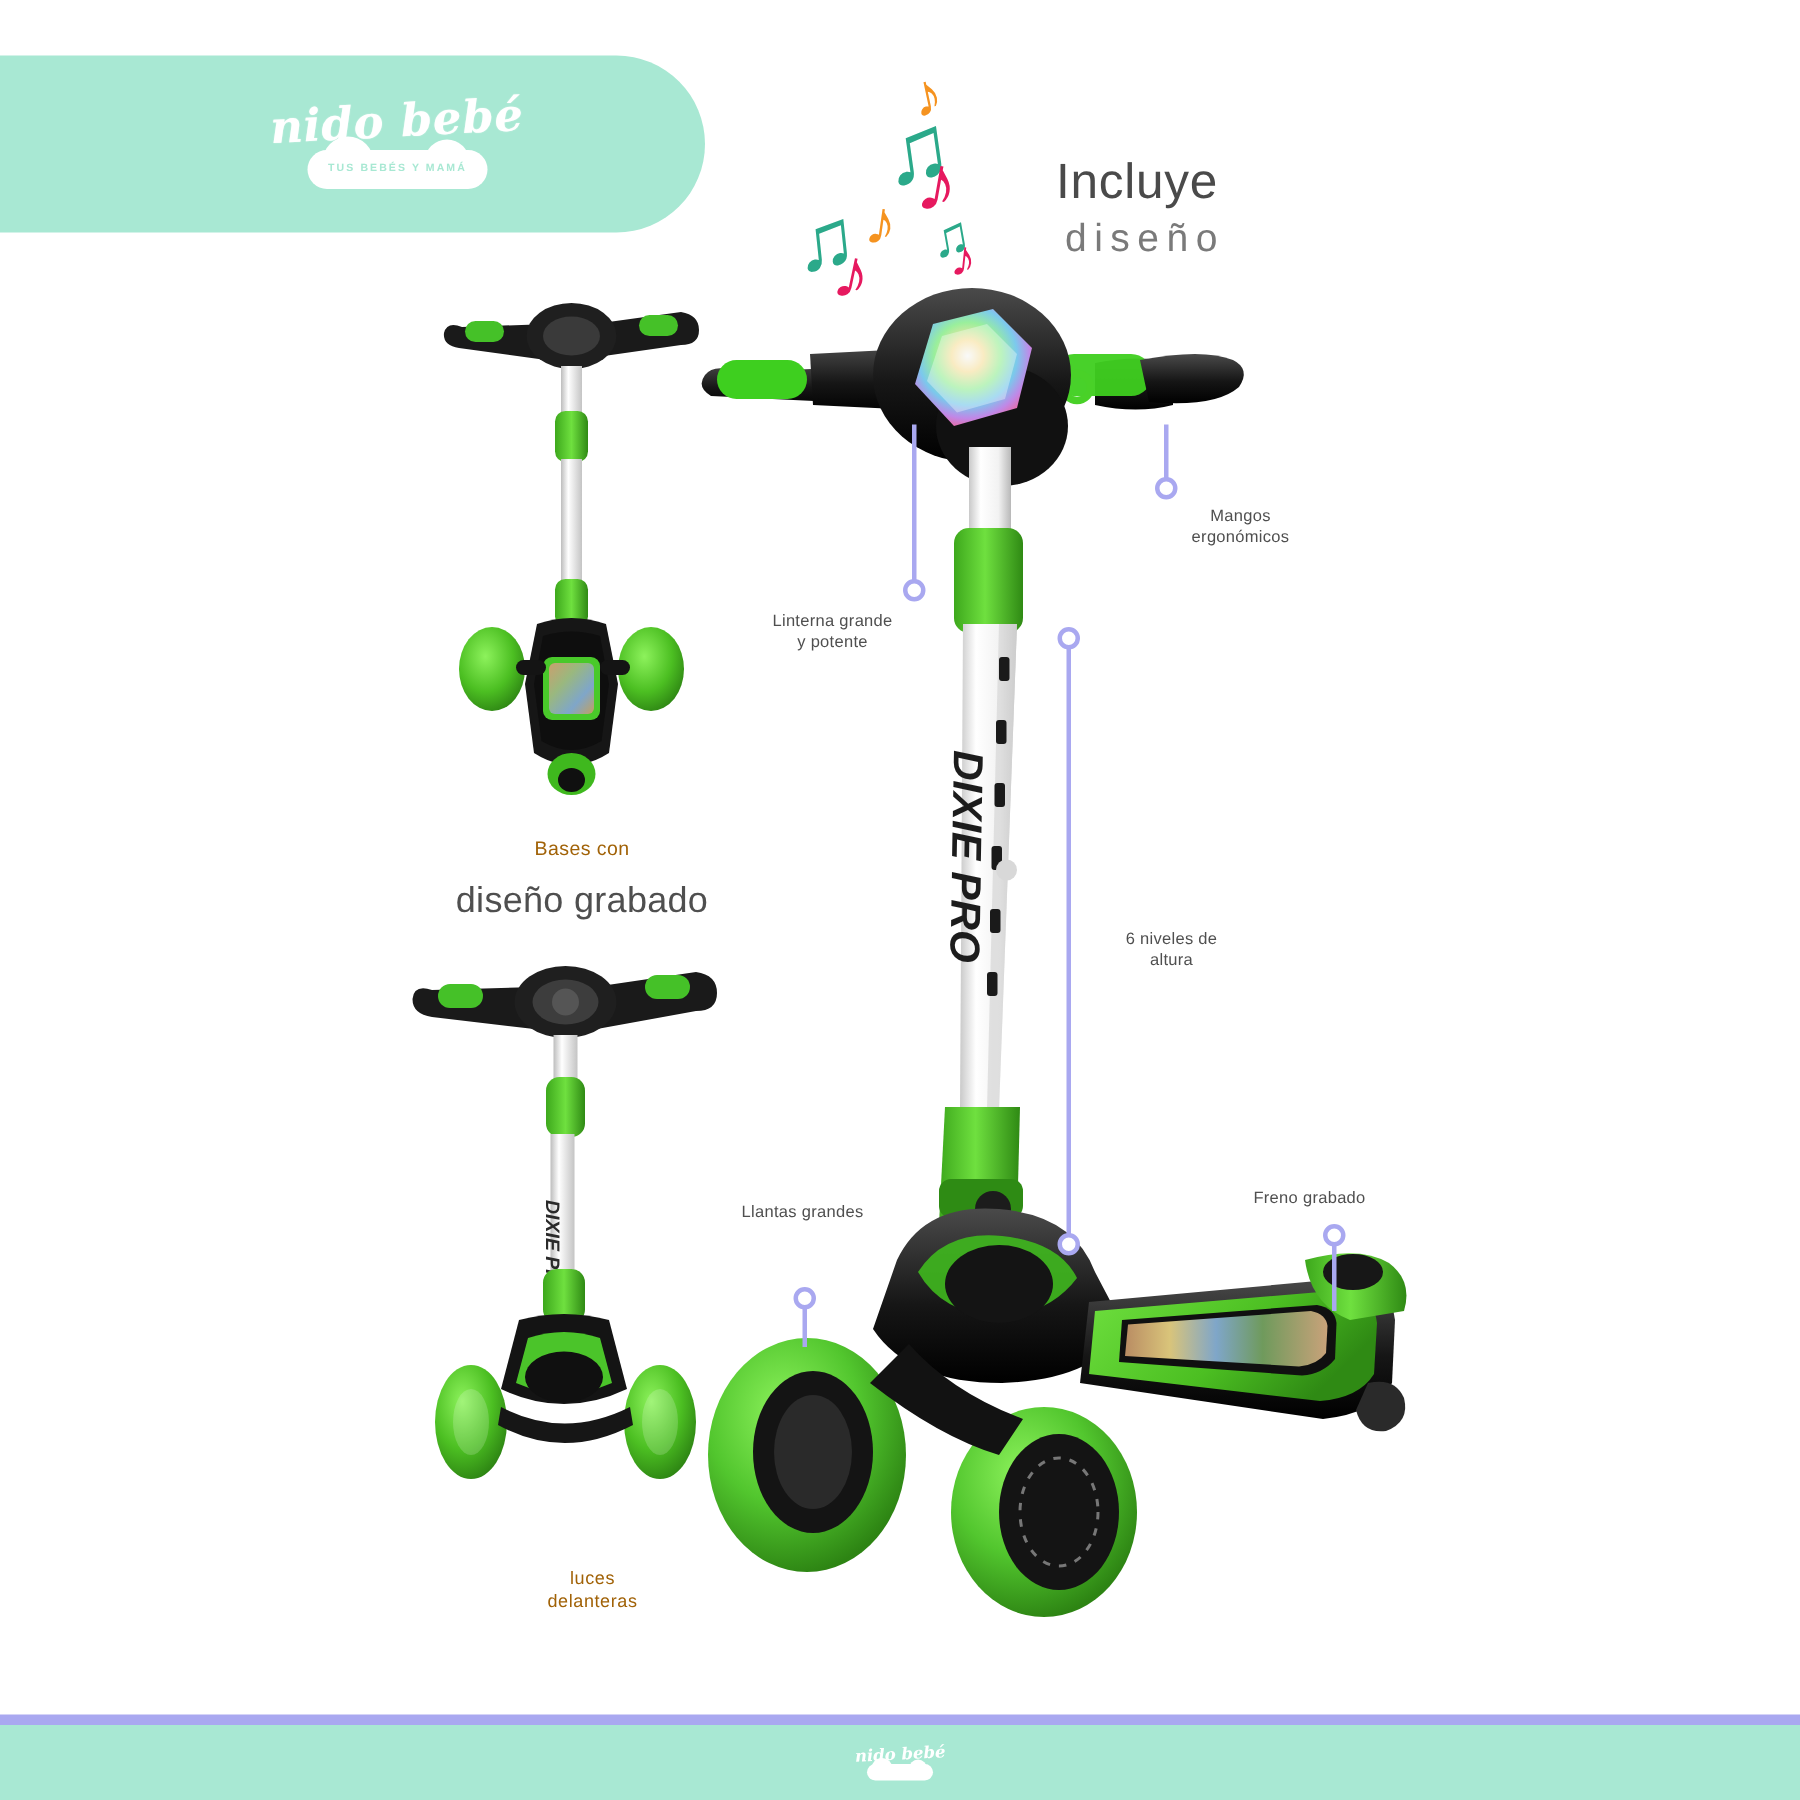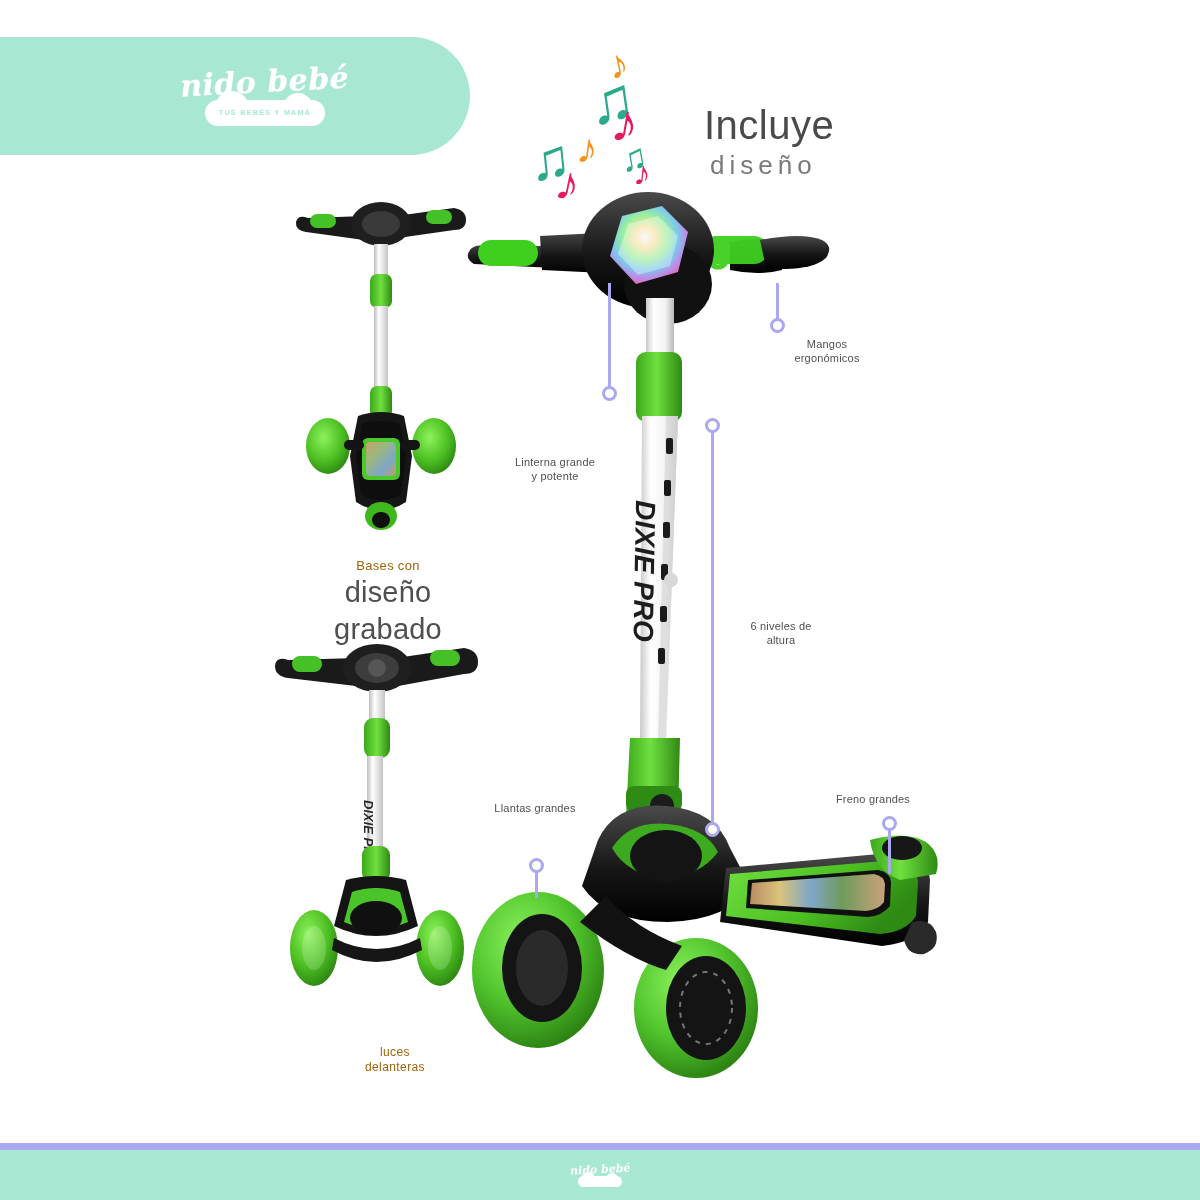--- a/index.html
+++ b/index.html
@@ -43,21 +43,21 @@
   .brand-cloud:before{ width:34px;height:34px; left:10px; top:-9px; }
   .brand-cloud:after{ width:30px;height:30px; right:12px; top:-7px; }
   .brand-sub{
     position:relative; z-index:2; font-size:7px; letter-spacing:1.4px;
     color:#a8e8d3; font-weight:bold; white-space:nowrap;
   }
 
   
   .headline{ position:absolute; left:704px; top:104px; }
   .headline .l1{
-    font-size:40px; color:#4a4a4a; font-weight:400; line-height:1.05;
+    font-size:33px; color:#4a4a4a; font-weight:400; line-height:1.05;
     letter-spacing:.5px;
   }
   .headline .l2{
     font-size:26px; color:#7a7a7a; font-weight:300; letter-spacing:5px;
     margin-top:4px; margin-left:6px;
   }
 
   
   .note{ position:absolute; font-weight:bold; line-height:1; user-select:none; }
 
@@ -67,21 +67,21 @@
     white-space:pre-line;
   }
   .c-dot{
     position:absolute; width:15px; height:15px; border-radius:50%;
     border:3.5px solid #a9a8f0; background:#ffffff;
   }
   .c-line{ position:absolute; background:#a9a8f0; }
 
   .lbl-small{ font-size:13px; color:#a16207; letter-spacing:.3px; }
   .lbl-mid{ font-size:11px; letter-spacing:.2px; }
-  .lbl-big{ font-size:29px; letter-spacing:.2px; }
+  .lbl-big{ font-size:24px; letter-spacing:.2px;margin-top:12px; }
   .lbl-xs{ font-size:12px; color:#a16207; letter-spacing:.4px; }
 
   
   .footer-rule{ position:absolute; left:0; top:1143px; width:1200px; height:7px; background:#a9a8f0; }
   .footer-band{ position:absolute; left:0; top:1150px; width:1200px; height:50px; background:#a8e8d3; }
   .footer-logo{
     position:absolute; left:0; top:0; width:100%; height:100%;
     display:flex; align-items:center; justify-content:center; flex-direction:column;
   }
   .footer-script{
@@ -331,30 +331,30 @@
     <path d="M62 308 Q104 330 148 308 L150 320 Q104 344 60 320 Z" fill="#161616"></path>
   </svg>
 
   <div id="callouts-layer">
       <div class="c-line" style="left: 776px; top: 283px; width: 3px; height: 38px;"></div>
       <div class="c-dot" style="left: 770px; top: 318px;"></div>
       <div class="callout-label lbl-mid" style="left: 752px; top: 338px; width: 150px;">Mangos
 ergonómicos</div>
       <div class="c-line" style="left: 608px; top: 283px; width: 3px; height: 104px;"></div>
       <div class="c-dot" style="left: 602px; top: 386px;"></div>
-      <div class="callout-label lbl-mid" style="left: 470px; top: 408px; width: 170px; margin-top: 48px;">Linterna grande
+      <div class="callout-label lbl-mid" style="left: 470px; top: 408px; width: 170px;">Linterna grande
 y potente</div>
       <div class="c-line" style="left: 711px; top: 424px; width: 3px; height: 404px;"></div>
       <div class="c-dot" style="left: 705px; top: 418px;"></div>
       <div class="c-dot" style="left: 705px; top: 822px;"></div>
       <div class="callout-label lbl-mid" style="left: 706px; top: 620px; width: 150px; text-align: center;">6 niveles de
 altura</div>
       <div class="c-line" style="left: 888px; top: 822px; width: 3px; height: 52px;"></div>
       <div class="c-dot" style="left: 882px; top: 816px;"></div>
-      <div class="callout-label lbl-mid" style="left: 798px; top: 793px; width: 150px;">Freno grandes</div>
+      <div class="callout-label lbl-mid" style="left: 798px; top: 793px; width: 150px;">Freno grabado</div>
       <div class="c-line" style="left: 535px; top: 864px; width: 3px; height: 34px;"></div>
       <div class="c-dot" style="left: 529px; top: 858px;"></div>
       <div class="callout-label lbl-mid" style="left: 450px; top: 802px; width: 170px;">Llantas grandes</div>
       <div class="callout-label" style="left: 288px; top: 558px; width: 200px;"><div class="lbl-small">Bases con</div><div class="lbl-big">diseño grabado</div></div>
       <div class="callout-label lbl-xs" style="left: 325px; top: 1045px; width: 140px;">luces
 delanteras</div>
     </div>
 
   <div class="footer-rule"></div>
   <div class="footer-band">

